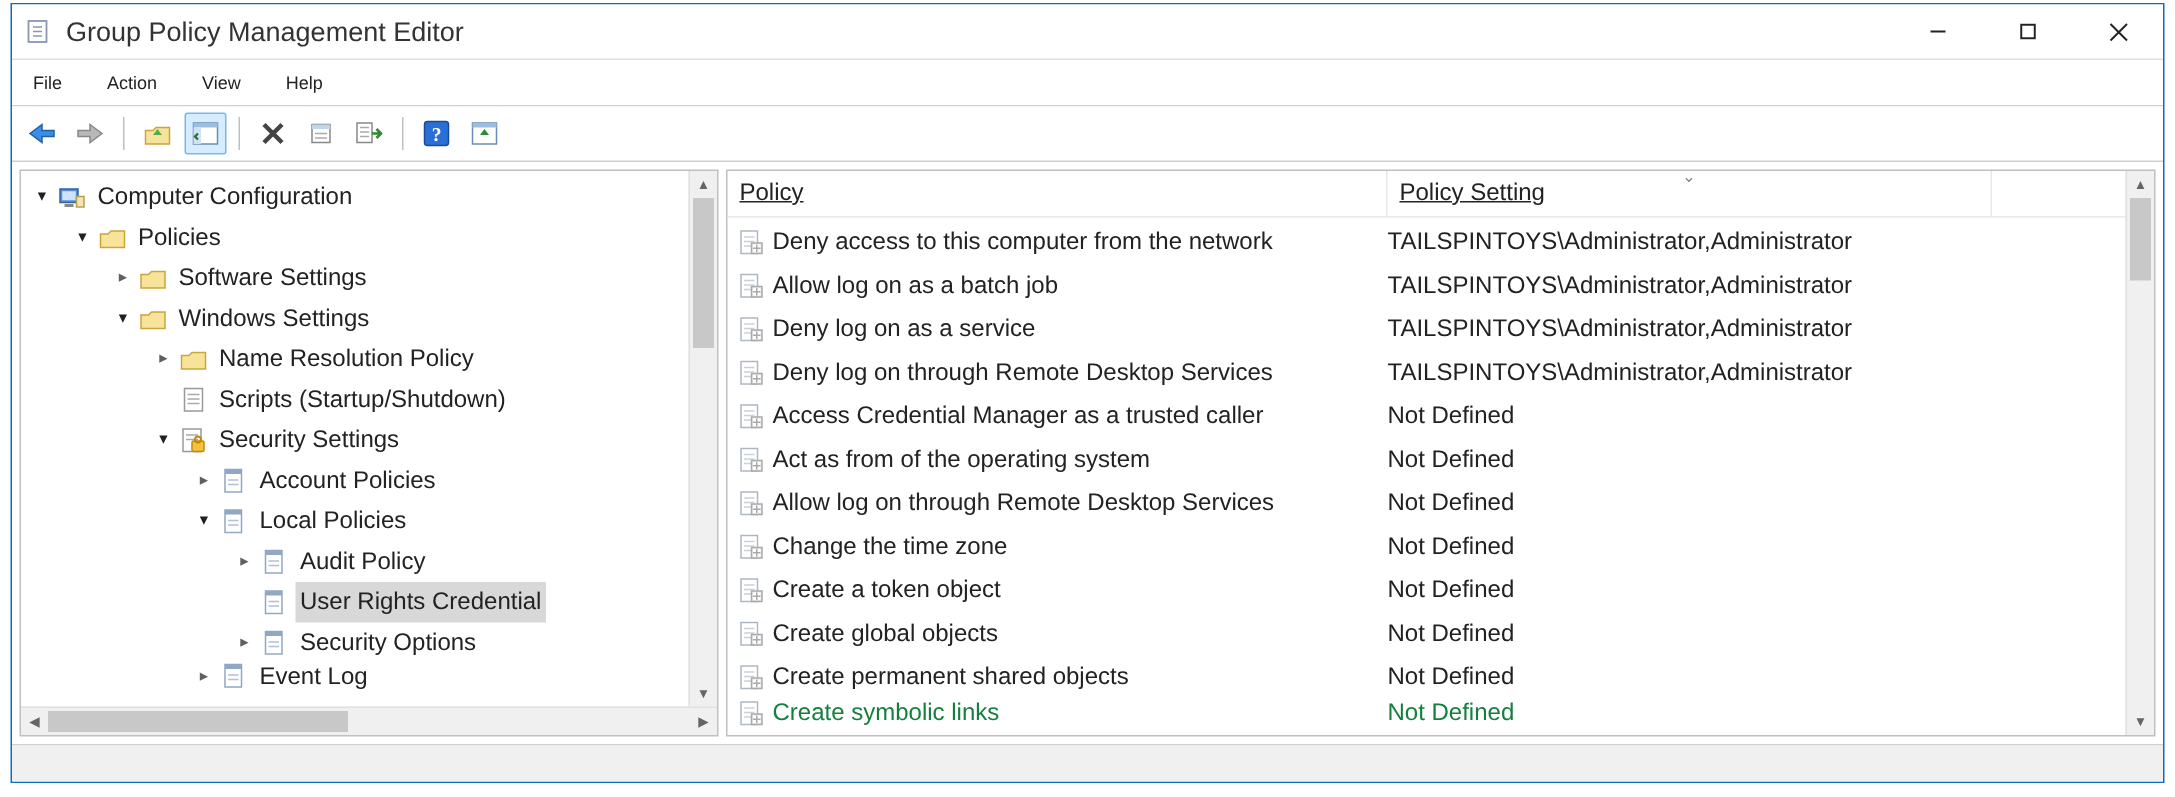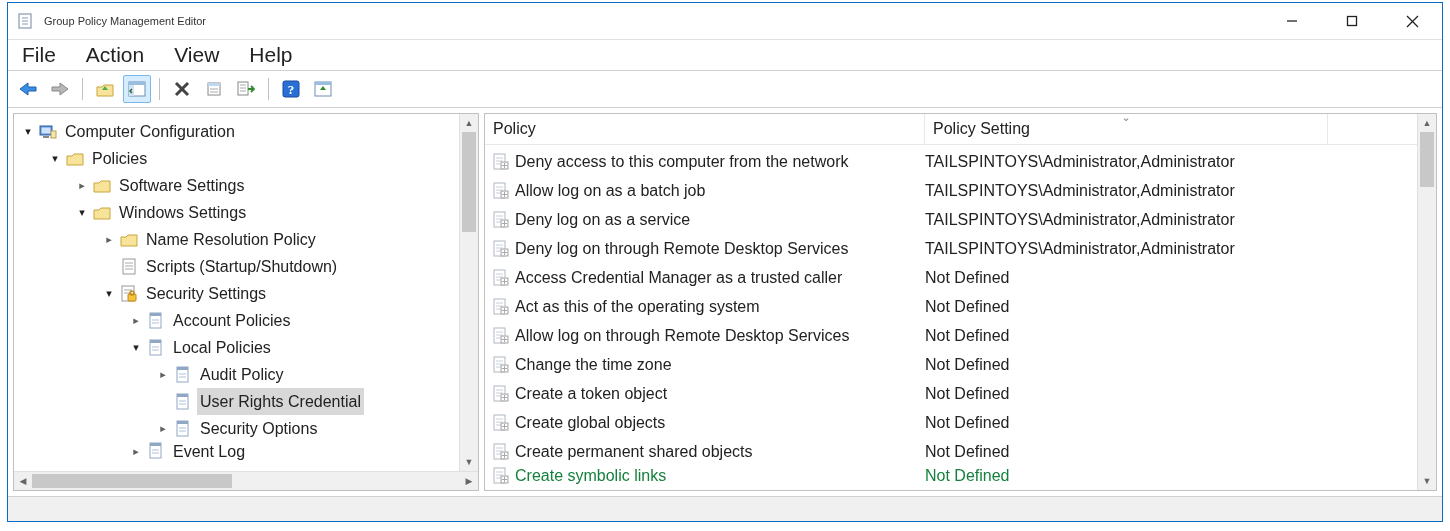--- a/index.html
+++ b/index.html
@@ -28,21 +28,21 @@
     align-items: center;
     background: #fff;
     border-bottom: 1px solid #e0e0e0;
   }
   .titlebar .app-icon {
     width: 20px; height: 20px;
     margin: 0 8px 0 8px;
     display: flex; align-items: center; justify-content: center;
   }
   .titlebar .title {
-    font-size: 11px;
+    font-size: 18px;
     color: #333;
     white-space: nowrap;
   }
   .caption-buttons {
     margin-left: auto;
     display: flex;
   }
   .caption-btn {
     width: 60px; height: 36px;
     display: flex; align-items: center; justify-content: center;
@@ -52,21 +52,21 @@
   
   .menubar {
     height: 30px;
     display: flex;
     align-items: center;
     padding: 0 8px;
     gap: 18px;
     border-bottom: 1px solid #d0d0d0;
   }
   .menu-item {
-    font-size: 21px;
+    font-size: 12px;
     color: #222;
     padding: 2px 6px;
   }
   
   .toolbar {
     height: 36px;
     display: flex;
     align-items: center;
     padding: 0 6px;
     gap: 4px;
@@ -194,20 +194,21 @@
     font-size: 16px;
     color: #222;
   }
   .list-header .col {
     padding: 0 8px;
     border-right: 1px solid #e8e8e8;
     height: 100%;
     display: flex; align-items: center;
     box-sizing: border-box;
     position: relative;
+    text-decoration: underline;
   }
   .col-policy { width: 440px; }
   .col-setting { flex: 1; }
   .sort-arrow {
     position: absolute;
     top: -3px; left: 50%;
     transform: translateX(-50%);
     color: #888;
     font-size: 11px;
   }
@@ -631,21 +632,21 @@
                   <rect x="2" y="1" width="11" height="15" fill="#fff" stroke="#aeb8c4"></rect>
                   <line x1="4" y1="5" x2="11" y2="5" stroke="#c8d0da"></line>
                   <line x1="4" y1="8" x2="11" y2="8" stroke="#c8d0da"></line>
                   <line x1="4" y1="11" x2="11" y2="11" stroke="#c8d0da"></line>
                   <rect x="9" y="9" width="7" height="7" fill="#e8e8e8" stroke="#aaa"></rect>
                   <rect x="10" y="10" width="5" height="5" fill="#fff"></rect>
                   <line x1="10" y1="12.5" x2="15" y2="12.5" stroke="#aaa"></line>
                   <line x1="12.5" y1="10" x2="12.5" y2="15" stroke="#aaa"></line>
                 </svg>
               </span>
-              <span class="cell-policy">Act as this of the operating system</span>
+              <span class="cell-policy">Act as from of the operating system</span>
               <span class="cell-setting">Not Defined</span>
             </div>
             <div class="list-row">
               <span class="row-icon">
                 <svg width="18" height="18" viewBox="0 0 18 18">
                   <rect x="2" y="1" width="11" height="15" fill="#fff" stroke="#aeb8c4"></rect>
                   <line x1="4" y1="5" x2="11" y2="5" stroke="#c8d0da"></line>
                   <line x1="4" y1="8" x2="11" y2="8" stroke="#c8d0da"></line>
                   <line x1="4" y1="11" x2="11" y2="11" stroke="#c8d0da"></line>
                   <rect x="9" y="9" width="7" height="7" fill="#e8e8e8" stroke="#aaa"></rect>

